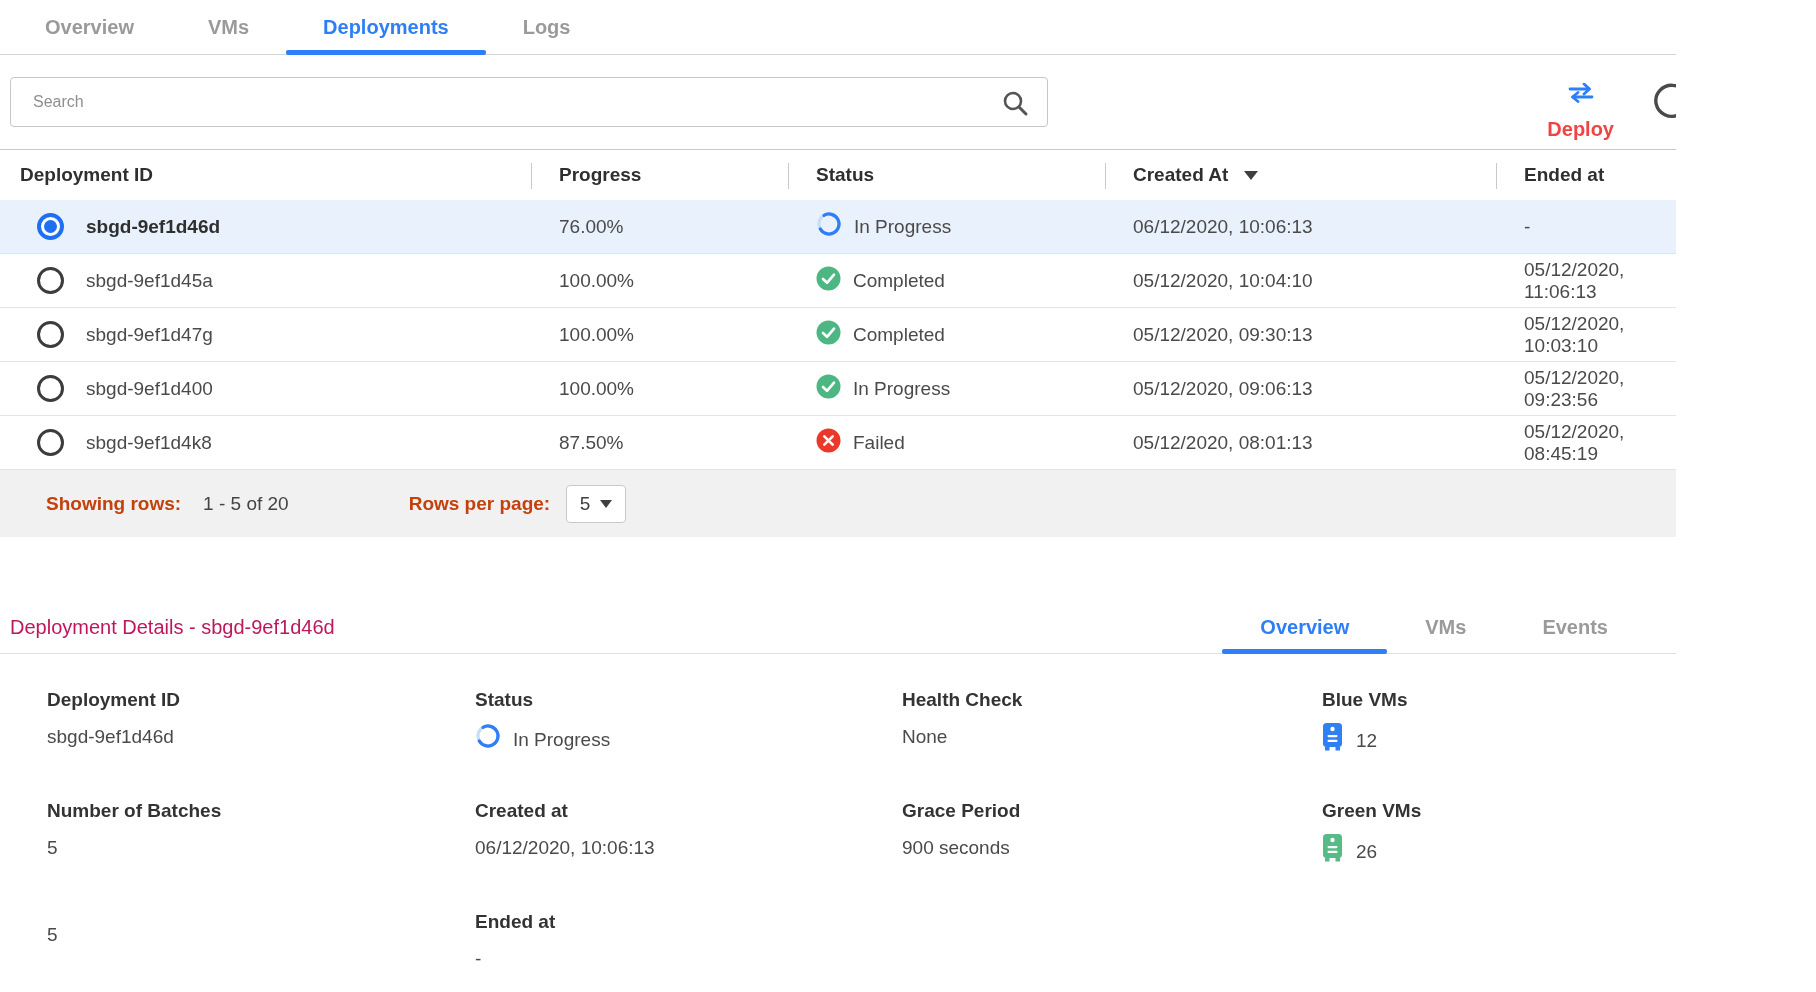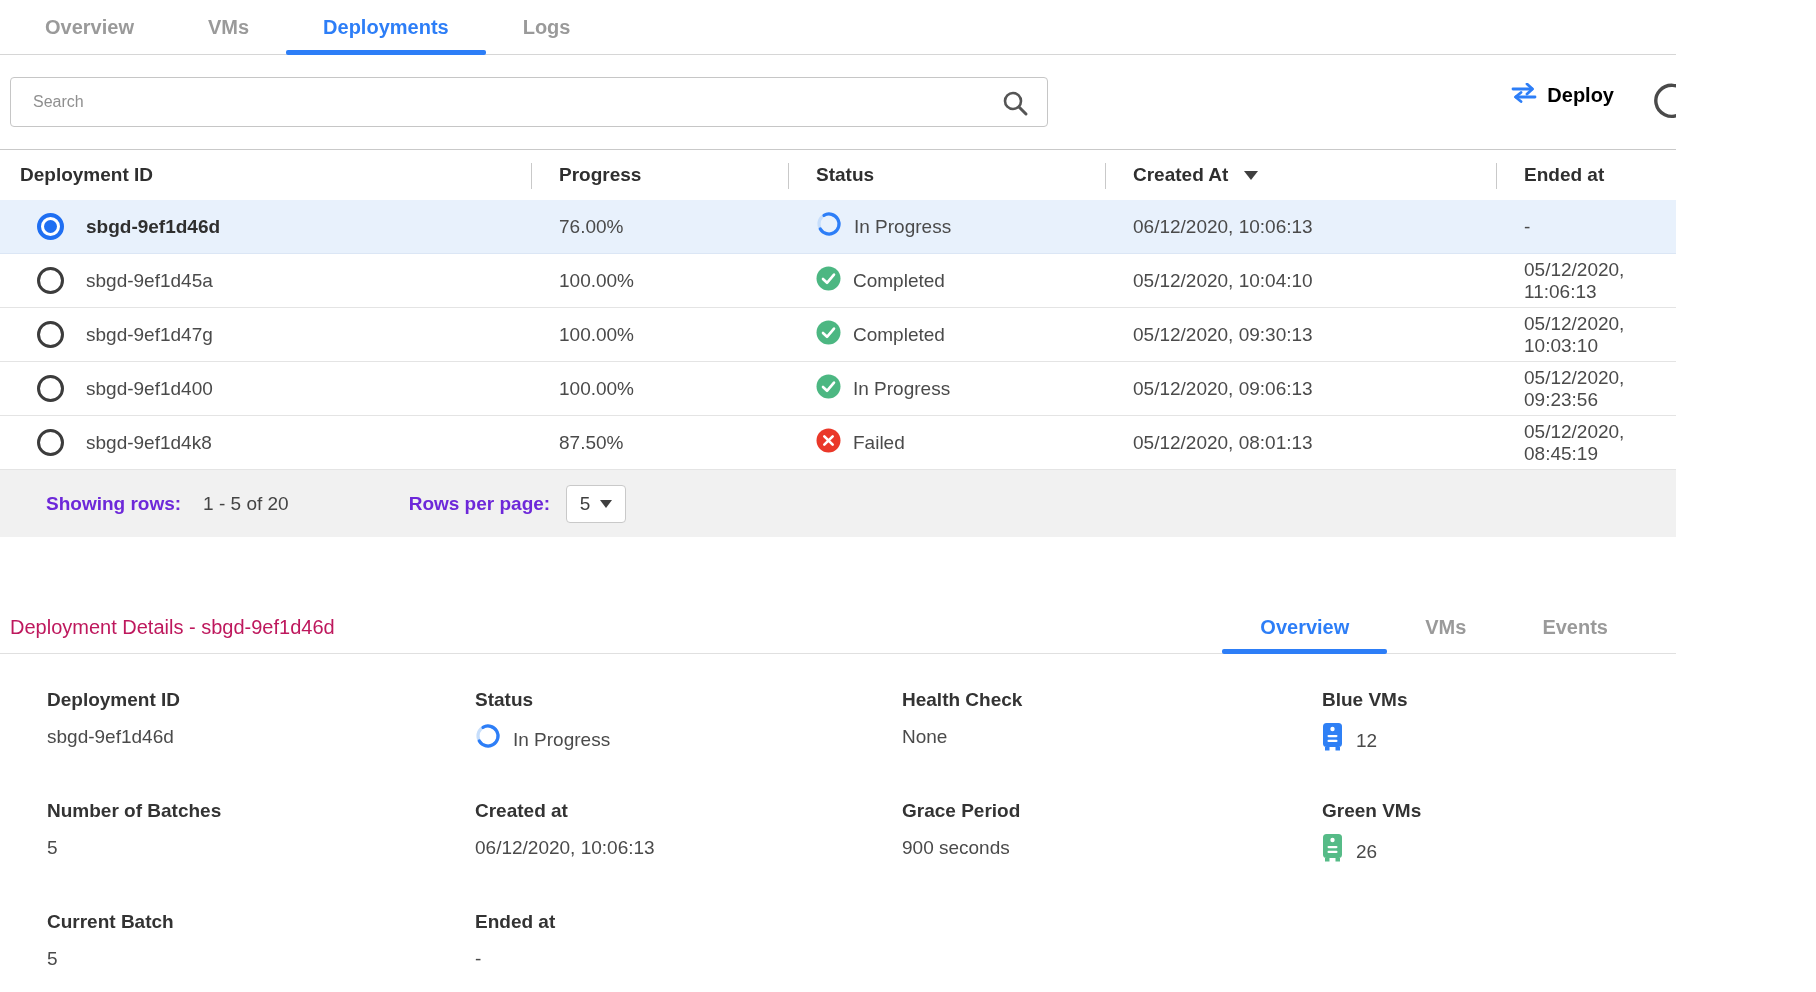--- a/index.html
+++ b/index.html
@@ -14,21 +14,21 @@
   .tab { position:relative; height:100%; display:flex; align-items:center; padding:0 37px; font-size:20px; font-weight:700; color:#9a9a9a; cursor:pointer; }
   .tab.active { color:#2d7ef7; }
   .tab.active::after { content:""; position:absolute; left:0; right:0; bottom:-1px; height:5px; background:#2d7ef7; border-radius:2px; }
 
   
   .toolbar { position:relative; height:94px; display:flex; align-items:center; }
   .search-box { position:relative; margin-left:10px; width:1038px; height:50px; border:1px solid #c6c6c6; border-radius:4px; background:#fff; }
   .search-box input { width:100%; height:100%; border:none; outline:none; background:transparent; padding:0 60px 0 22px; font-size:16px; color:#3f3f3f; font-family:"Liberation Sans", sans-serif; }
   .search-box input::placeholder { color:#8f8f8f; }
   .search-icon { position:absolute; right:18px; top:11px; }
-  .deploy-btn { position:absolute; right:62px; top:28px; display:flex; align-items:center; gap:10px; background:none; border:none; color:#000000; font-size:20px; font-weight:700; font-family:"Liberation Sans", sans-serif; cursor:pointer; }
+  .deploy-btn { position:absolute; right:62px; top:28px; display:flex; align-items:center; gap:10px; background:none; border:none; color:#ef4444; font-size:20px; font-weight:700; font-family:"Liberation Sans", sans-serif; cursor:pointer;flex-direction:column; }
   .refresh-btn { position:absolute; right:-16px; top:25px; width:40px; height:40px; background:none; border:none; cursor:pointer; }
 
   
   .thead { display:flex; height:51px; align-items:center; border-top:1px solid #c9c9c9; font-weight:700; font-size:19px; color:#2f2f2f; }
   .th { position:relative; display:flex; align-items:center; padding-left:28px; height:100%; }
   .th:first-child { padding-left:20px; }
   .th:not(:first-child)::before { content:""; position:absolute; left:0; top:13px; height:26px; width:1px; background:#c9c9c9; }
   .col-id { width:531px; } .col-progress { width:257px; } .col-status { width:317px; } .col-created { width:391px; } .col-ended { flex:1; }
   .sort-caret { width:0; height:0; border-left:7px solid transparent; border-right:7px solid transparent; border-top:9px solid #3f3f3f; margin-left:16px; }
 
@@ -37,21 +37,21 @@
   .cell { padding-left:28px; display:flex; align-items:center; }
   .cell-id { width:531px; padding-left:37px; gap:22px; }
   .row.selected .id-text { font-weight:700; color:#2f2f2f; }
   .radio { width:27px; height:27px; border-radius:50%; border:3px solid #3c3c3c; background:#fff; flex:0 0 auto; cursor:pointer; position:relative; }
   .radio.checked { border-color:#1f6ff2; border-width:4px; }
   .radio.checked::after { content:""; position:absolute; left:3px; top:3px; width:13px; height:13px; border-radius:50%; background:#1f6ff2; }
   .status-cell { gap:12px; }
 
   
   .tfoot { height:67px; background:#f1f1f1; display:flex; align-items:center; font-size:19px; color:#3f3f3f; }
-  .bold { font-weight:700; color:#6d28d9; }
+  .bold { font-weight:700; color:#c2410c; }
   .showing-label { margin-left:46px; }
   .showing-value { margin-left:22px; color:#444; }
   .rpp-label { margin-left:120px; }
   .rpp-select { margin-left:16px; width:60px; height:38px; background:#fff; border:1px solid #c9c9c9; border-radius:4px; display:flex; align-items:center; justify-content:center; gap:10px; cursor:pointer; }
   .dd-caret { width:0; height:0; border-left:6px solid transparent; border-right:6px solid transparent; border-top:8px solid #3f3f3f; }
   .foot-right { margin-left:auto; display:flex; align-items:center; margin-right:30px; }
   .page-input { margin-left:16px; width:50px; height:40px; border:1px solid #c9c9c9; border-radius:4px; background:#fff; text-align:center; font-size:19px; color:#3f3f3f; font-family:"Liberation Sans", sans-serif; outline:none; }
   .page-total { margin-left:16px; }
   .pager-btn { background:none; border:none; margin-left:62px; cursor:pointer; padding:4px; }
 
@@ -308,21 +308,20 @@
                 <rect x="5.5" y="16.8" width="10" height="2.2" rx="1.1" fill="#fff"></rect>
                 <rect x="3" y="24" width="4.5" height="3.5" fill="#56bb87"></rect>
                 <rect x="13.5" y="24" width="4.5" height="3.5" fill="#56bb87"></rect>
               </svg>
           </span>
           <span>26</span>
         </div>
       </div>
 
       <div class="field">
-        <div class="field-label">Current Batch</div>
         <div class="field-value">5</div>
       </div>
 
       <div class="field">
         <div class="field-label">Ended at</div>
         <div class="field-value">-</div>
       </div>
 
       <div></div>
         <div></div>

